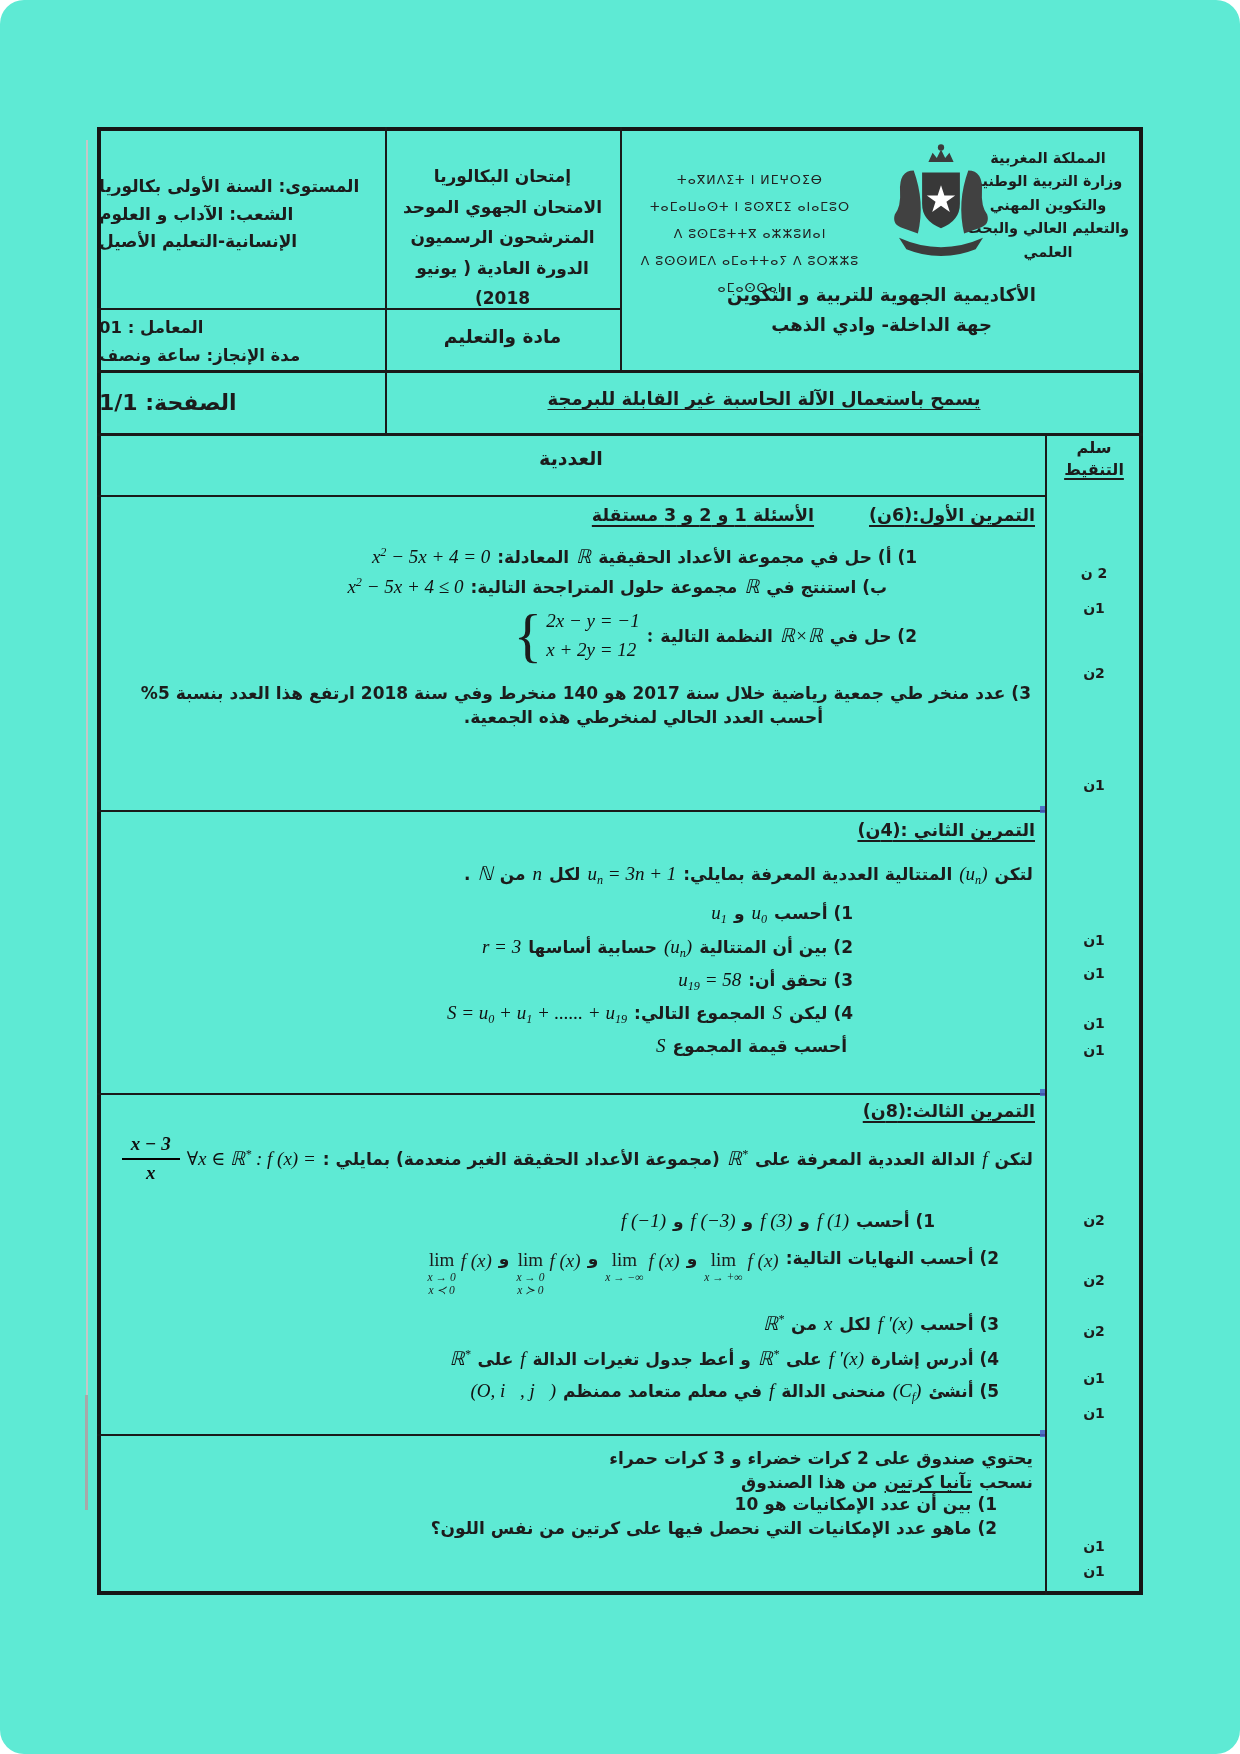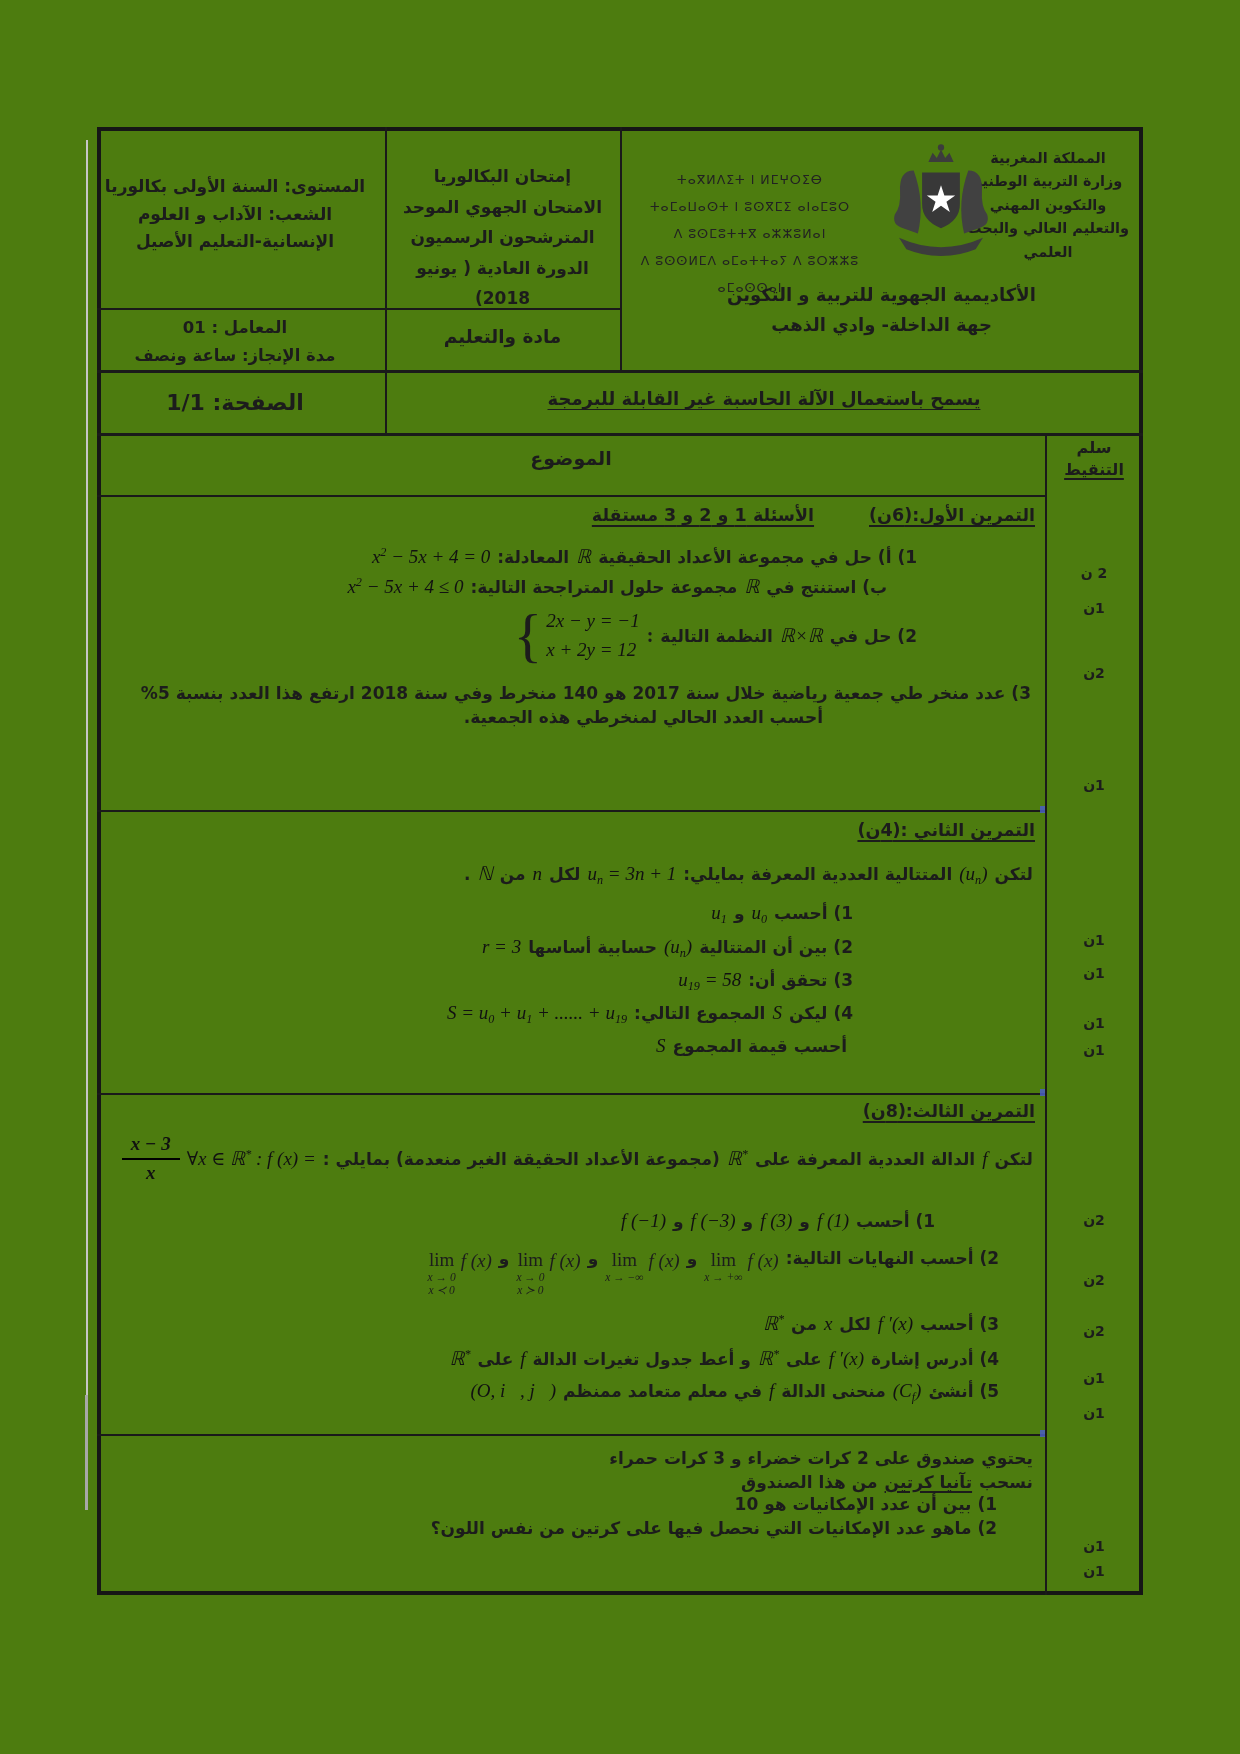--- a/index.html
+++ b/index.html
@@ -1,32 +1,32 @@
 <!DOCTYPE html>
 <html lang="ar"><head>
 <meta charset="utf-8">
 <style>
   html,body{margin:0;padding:0;background:#ffffff;}
-  .page{position:relative;width:1240px;height:1754px;background:#4d7c0f;overflow:hidden;
-        font-family:"DejaVu Sans",sans-serif;color:#1c1c1c;}
+  .page{position:relative;width:1240px;height:1754px;background:#5eead4;overflow:hidden;
+        font-family:"DejaVu Sans",sans-serif;color:#1c1c1c;border-radius:24px;}
   
   .scanline{position:absolute;left:86px;top:140px;width:2px;height:1365px;background:#c6c6c6;}
   .scanline2{position:absolute;left:85px;top:1395px;width:3px;height:115px;background:#a8a8a8;}
   .bluedot{position:absolute;width:5px;height:7px;background:#4a5fc4;opacity:.85;}
   
   .frame{position:absolute;left:97px;top:127px;width:1046px;height:1468px;
          border:4px solid #161616;box-sizing:border-box;}
   .vline,.hline{position:absolute;background:#1a1a1a;}
   .vline{width:2px;}
   .hline{height:2px;}
   
   .cell{position:absolute;box-sizing:border-box;}
   .rtl{direction:rtl;}
   .center{text-align:center;}
-  .right{text-align:center;}
+  .right{text-align:left;}
   .min-ar{font-size:14.5px;line-height:1.62;font-weight:bold;}
   .tifinagh{font-size:12.5px;line-height:2.15;color:#222;font-weight:normal;letter-spacing:1px;}
   .academy{font-size:18px;line-height:1.65;font-weight:bold;}
   .examtitles{font-size:17px;line-height:1.8;font-weight:bold;}
   .levelbox{font-size:17px;line-height:1.62;font-weight:bold;}
   .coeffbox{font-size:16.5px;line-height:1.7;font-weight:bold;}
   .subject{font-size:18.5px;font-weight:bold;}
   .notice{font-size:18px;font-weight:bold;text-decoration:underline;text-underline-offset:4px;}
   .pageno{font-size:22px;font-weight:bold;}
   .mawdou{font-size:19px;font-weight:bold;}
@@ -139,21 +139,21 @@
 
   <div class="cell rtl right pageno" style="left:99px;top:372px;width:280px;height:61px;padding:18px 8px 0 0;">
     <div>الصفحة: 1/1</div>
   </div>
 
   <div class="cell rtl center" style="left:387px;top:372px;width:754px;height:61px;padding-top:16px;">
     <span class="notice">يسمح باستعمال  الآلة الحاسبة غير القابلة للبرمجة</span>
   </div>
 
   <div class="cell rtl center mawdou" style="left:99px;top:435px;width:944px;height:58px;padding-top:12px;">
-    <span>الموضوع</span>
+    <span>العددية</span>
   </div>
 
   <div class="cell rtl center scalehead" style="left:1047px;top:437px;width:94px;">
     <div>سلم</div>
     <div class="u">التنقيط</div>
   </div>
 
   <div class="ex" style="left:99px;top:497px;width:944px;height:311px;padding:8px 8px 0 6px;box-sizing:border-box;">
     <div class="line">
       <span class="extitle">التمرين الأول:(6ن)</span>

